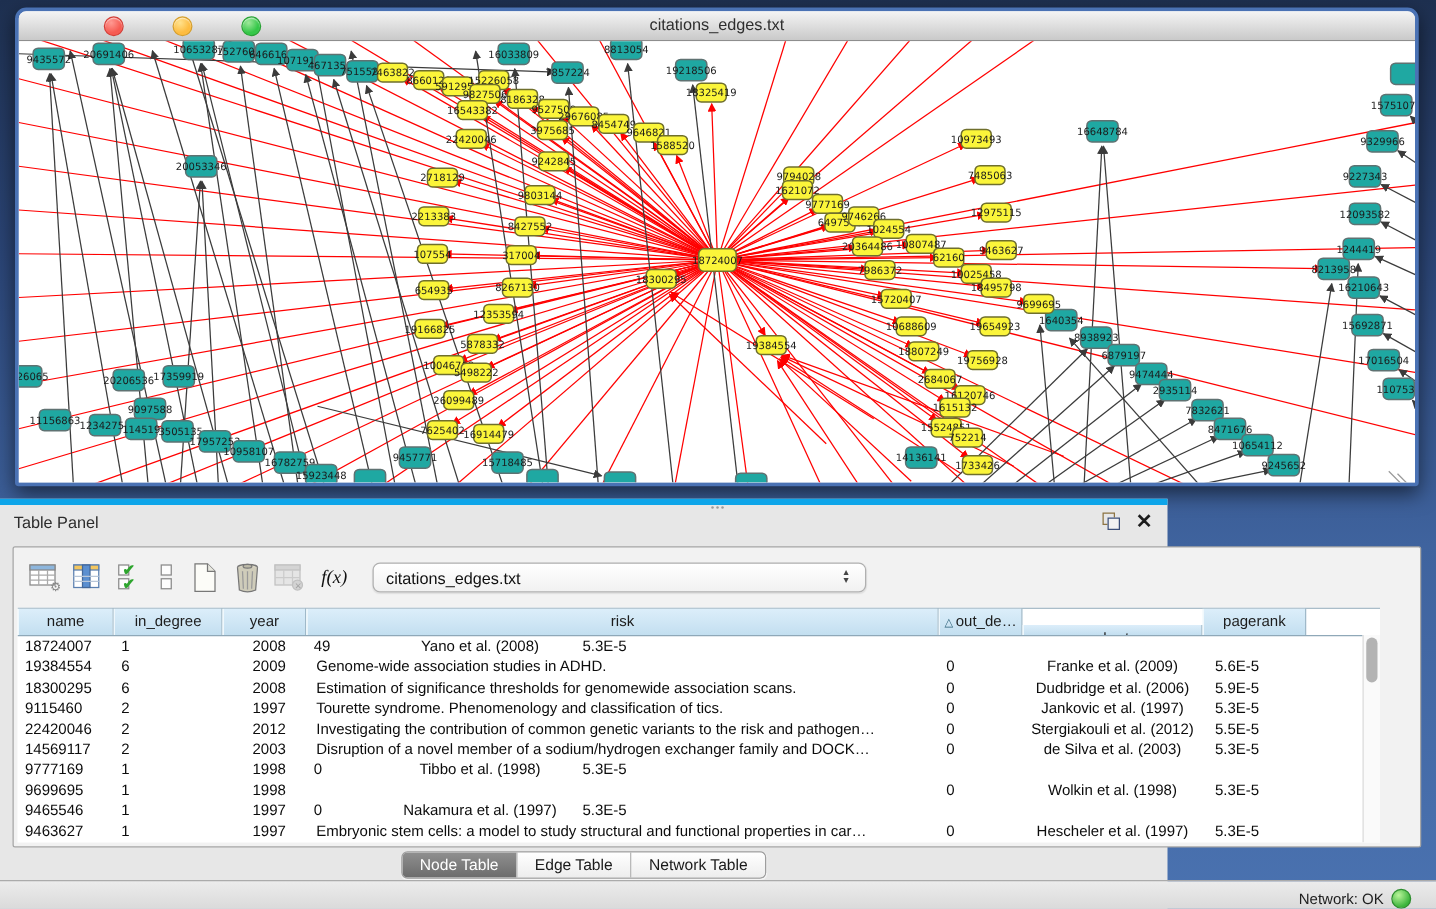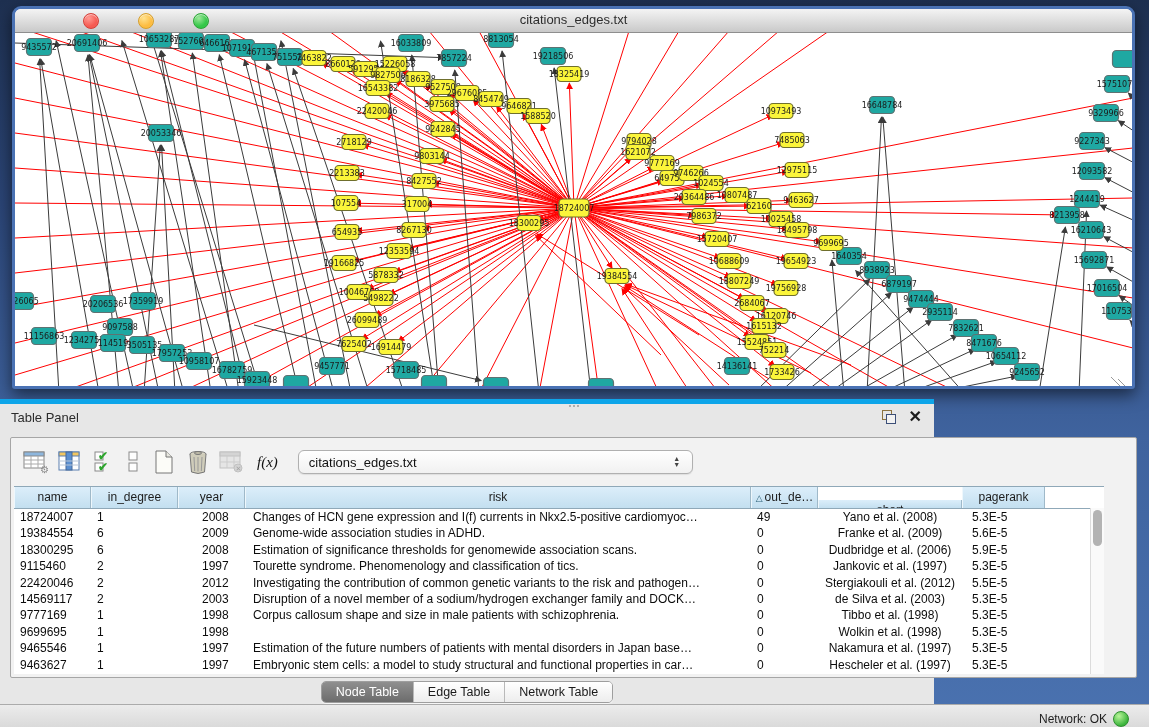--- a/index.html
+++ b/index.html
@@ -830,21 +830,20 @@
           <div class="th" style="width: 506px;">risk</div>
           <div class="th" style="width: 67px;"><span class="sort-glyph">△</span>out_de…</div>
           <div class="th" style="width: 144px; margin-top: 13px;">short</div>
           <div class="th" style="width: 83px;">pagerank</div>
         </div>
       <div id="tbody">
           <div class="trow">
             <div class="td" style="width: 77px;">18724007</div>
             <div class="td" style="width: 87px;">1</div>
             <div class="td" style="width: 67px; padding-left: 24px;">2008</div>
-            <div class="td" style="width: 506px; padding-left: 8px;">Changes of HCN gene expression and I(f) currents in Nkx2.5-positive cardiomyoc…</div>
             <div class="td" style="width: 67px;">49</div>
             <div class="td center" style="width: 144px;">Yano et al. (2008)</div>
             <div class="td" style="width: 83px; padding-left: 10px;">5.3E-5</div>
           </div>
           <div class="trow">
             <div class="td" style="width: 77px;">19384554</div>
             <div class="td" style="width: 87px;">6</div>
             <div class="td" style="width: 67px; padding-left: 24px;">2009</div>
             <div class="td" style="width: 506px; padding-left: 8px;">Genome-wide association studies in ADHD.</div>
             <div class="td" style="width: 67px;">0</div>
@@ -884,39 +883,37 @@
             <div class="td" style="width: 67px; padding-left: 24px;">2003</div>
             <div class="td" style="width: 506px; padding-left: 8px;">Disruption of a novel member of a sodium/hydrogen exchanger family and DOCK…</div>
             <div class="td" style="width: 67px;">0</div>
             <div class="td center" style="width: 144px;">de Silva et al. (2003)</div>
             <div class="td" style="width: 83px; padding-left: 10px;">5.3E-5</div>
           </div>
           <div class="trow">
             <div class="td" style="width: 77px;">9777169</div>
             <div class="td" style="width: 87px;">1</div>
             <div class="td" style="width: 67px; padding-left: 24px;">1998</div>
-            <div class="td" style="width: 506px; padding-left: 8px;">Corpus callosum shape and size in male patients with schizophrenia.</div>
             <div class="td" style="width: 67px;">0</div>
             <div class="td center" style="width: 144px;">Tibbo et al. (1998)</div>
             <div class="td" style="width: 83px; padding-left: 10px;">5.3E-5</div>
           </div>
           <div class="trow">
             <div class="td" style="width: 77px;">9699695</div>
             <div class="td" style="width: 87px;">1</div>
             <div class="td" style="width: 67px; padding-left: 24px;">1998</div>
             <div class="td" style="width: 506px; padding-left: 8px; margin-top: 42px;">Structural magnetic resonance image averaging in schizophrenia.</div>
             <div class="td" style="width: 67px;">0</div>
             <div class="td center" style="width: 144px;">Wolkin et al. (1998)</div>
             <div class="td" style="width: 83px; padding-left: 10px;">5.3E-5</div>
           </div>
           <div class="trow">
             <div class="td" style="width: 77px;">9465546</div>
             <div class="td" style="width: 87px;">1</div>
             <div class="td" style="width: 67px; padding-left: 24px;">1997</div>
-            <div class="td" style="width: 506px; padding-left: 8px;">Estimation of the future numbers of patients with mental disorders in Japan base…</div>
             <div class="td" style="width: 67px;">0</div>
             <div class="td center" style="width: 144px;">Nakamura et al. (1997)</div>
             <div class="td" style="width: 83px; padding-left: 10px;">5.3E-5</div>
           </div>
           <div class="trow">
             <div class="td" style="width: 77px;">9463627</div>
             <div class="td" style="width: 87px;">1</div>
             <div class="td" style="width: 67px; padding-left: 24px;">1997</div>
             <div class="td" style="width: 506px; padding-left: 8px;">Embryonic stem cells: a model to study structural and functional properties in car…</div>
             <div class="td" style="width: 67px;">0</div>

